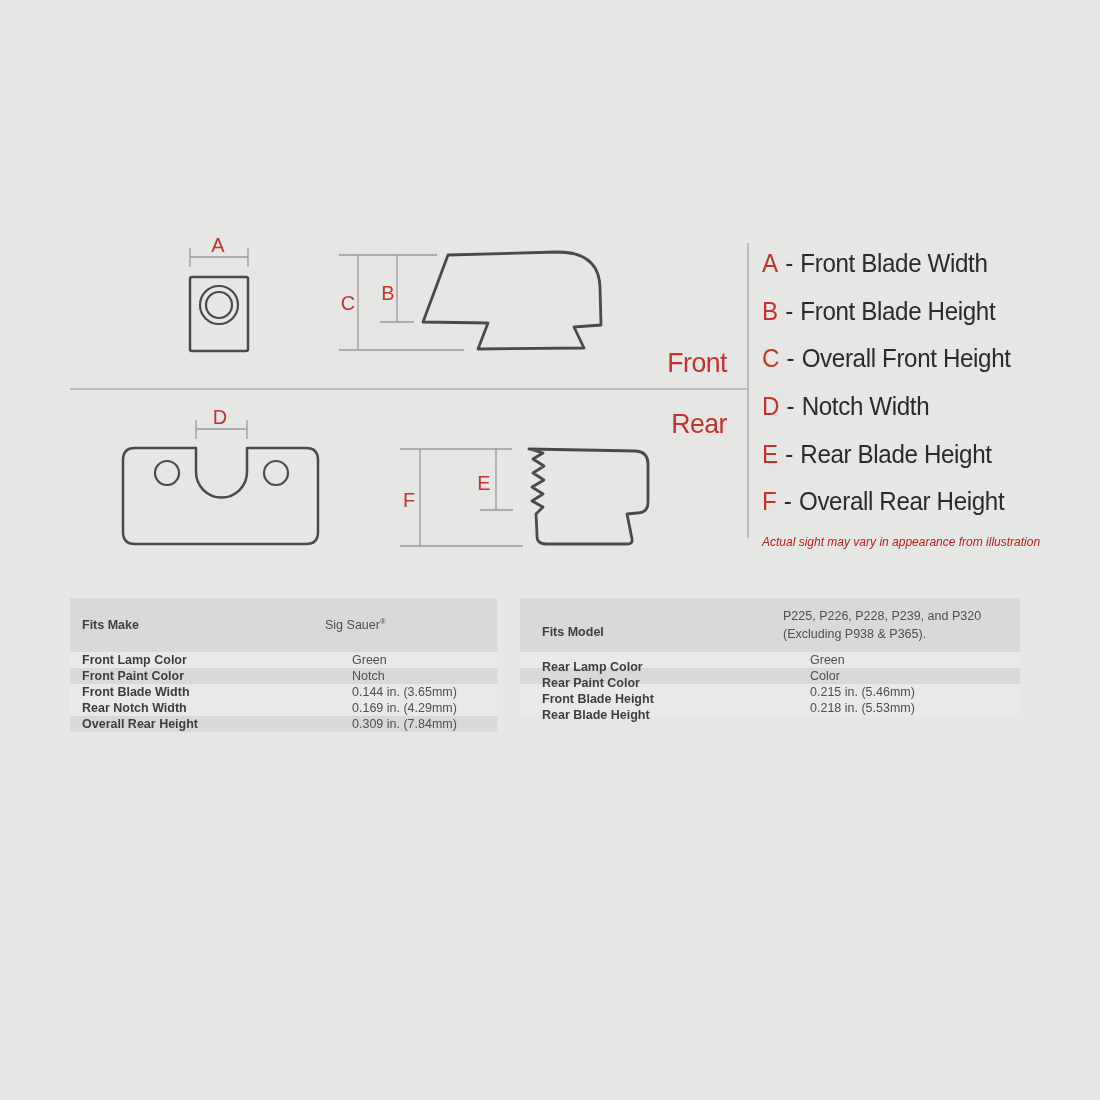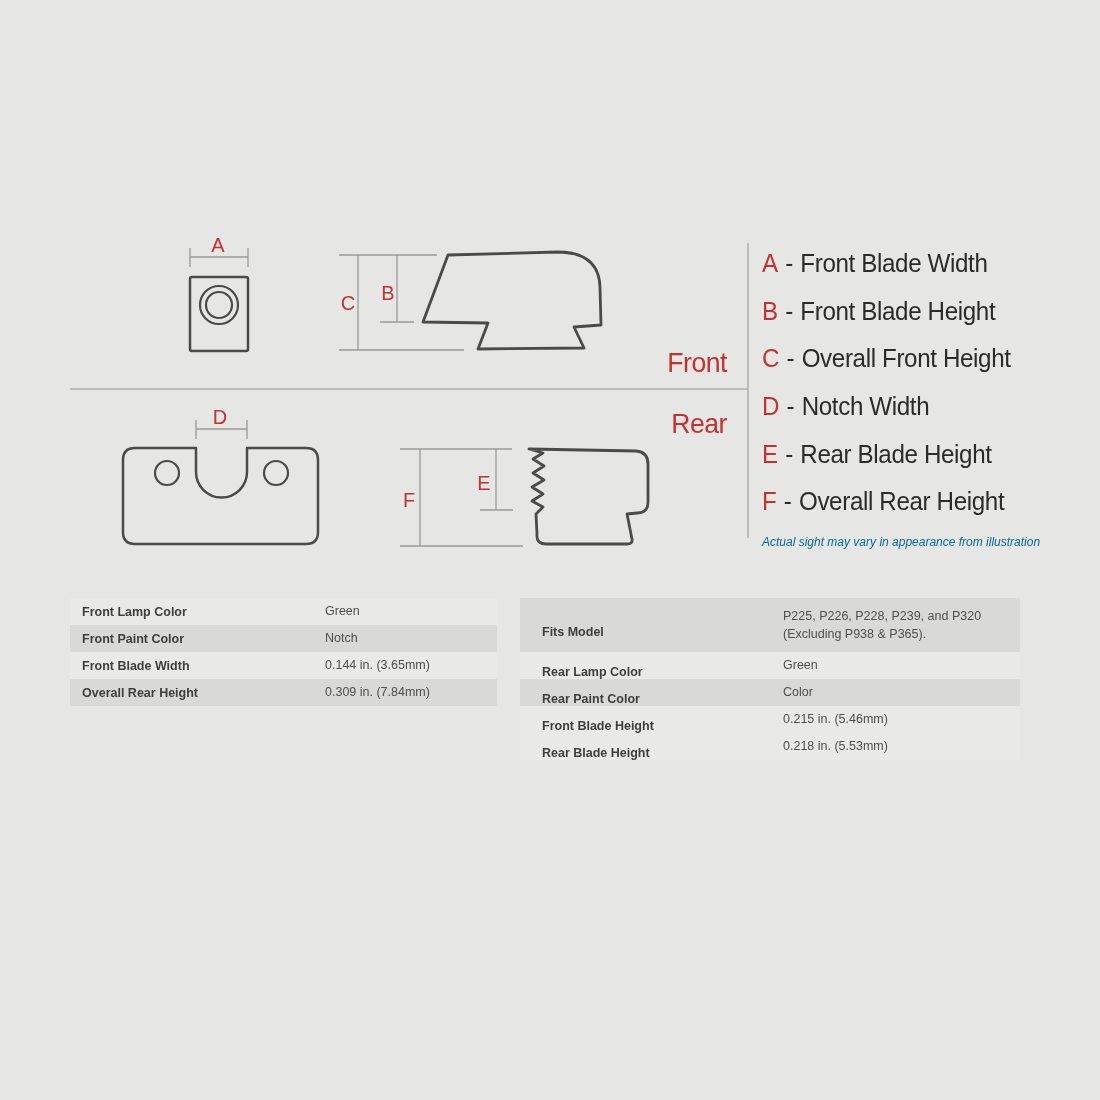--- a/index.html
+++ b/index.html
@@ -21,29 +21,29 @@
 
   
   .legend { position:absolute; left:762px; top:240px; }
   .legend-item { height:47.6px; display:flex; align-items:center;
                  font-size:26px; color:#2b2b2b; letter-spacing:-0.4px;
                  transform:scaleX(0.93); transform-origin:left center; white-space:nowrap; }
   .legend-letter { color:#c4322f; }
   .legend-sep { margin:0 8px; }
 
   .disclaimer { position:absolute; left:762px; top:535px; font-size:12px;
-                font-style:italic; color:#0369a1; }
+                font-style:italic; color:#b91c1c; }
 
   
   .spec-table { position:absolute; top:598px; }
   .spec-table.left  { left:70px;  width:427px; }
   .spec-table.right { left:520px; width:500px; }
   .spec-row { display:flex; align-items:center; }
   .spec-row.tall { height:54px; }
-  .spec-row.std  { height:27px; }
+  .spec-row.std  { height:16px;gap:27px; }
   .spec-row.dark  { background:#d9d9d8; }
   .spec-row.light { background:#e9e9e8; }
   .spec-label { font-weight:bold; font-size:12.5px; color:#3e3e3e; }
   .spec-table.left  .spec-label { padding-left:12px; width:255px; }
   .spec-table.right .spec-label { padding-left:22px; width:263px;margin-top:13px; }
   .spec-value { flex:1; font-size:12.5px; color:#4f4f4f; line-height:1.45; padding-right:14px; }
   .spec-value sup { font-size:8px; }
 </style>
 </head>
 <body>
@@ -137,31 +137,39 @@
     <div class="legend-item">
       <span class="legend-letter">F</span>
       <span class="legend-sep">-</span>
       <span>Overall Rear Height</span>
     </div>
   </div>
 
   <div class="disclaimer">Actual sight may vary in appearance from illustration</div>
 
   <div class="spec-table left">
+    <div class="spec-row tall dark">
+      <div class="spec-label">Fits Make</div>
+      <div class="spec-value"><span>Sig Sauer</span><sup>®</sup></div>
+    </div>
     <div class="spec-row std light">
       <div class="spec-label">Front Lamp Color</div>
       <div class="spec-value">Green</div>
     </div>
     <div class="spec-row std dark">
       <div class="spec-label">Front Paint Color</div>
       <div class="spec-value">Notch</div>
     </div>
     <div class="spec-row std light">
       <div class="spec-label">Front Blade Width</div>
       <div class="spec-value">0.144 in. (3.65mm)</div>
+    </div>
+    <div class="spec-row std light">
+      <div class="spec-label">Rear Notch Width</div>
+      <div class="spec-value">0.169 in. (4.29mm)</div>
     </div>
     <div class="spec-row std dark">
       <div class="spec-label">Overall Rear Height</div>
       <div class="spec-value">0.309 in. (7.84mm)</div>
     </div>
   </div>
 
   <div class="spec-table right">
     <div class="spec-row tall dark">
       <div class="spec-label">Fits Model</div>

